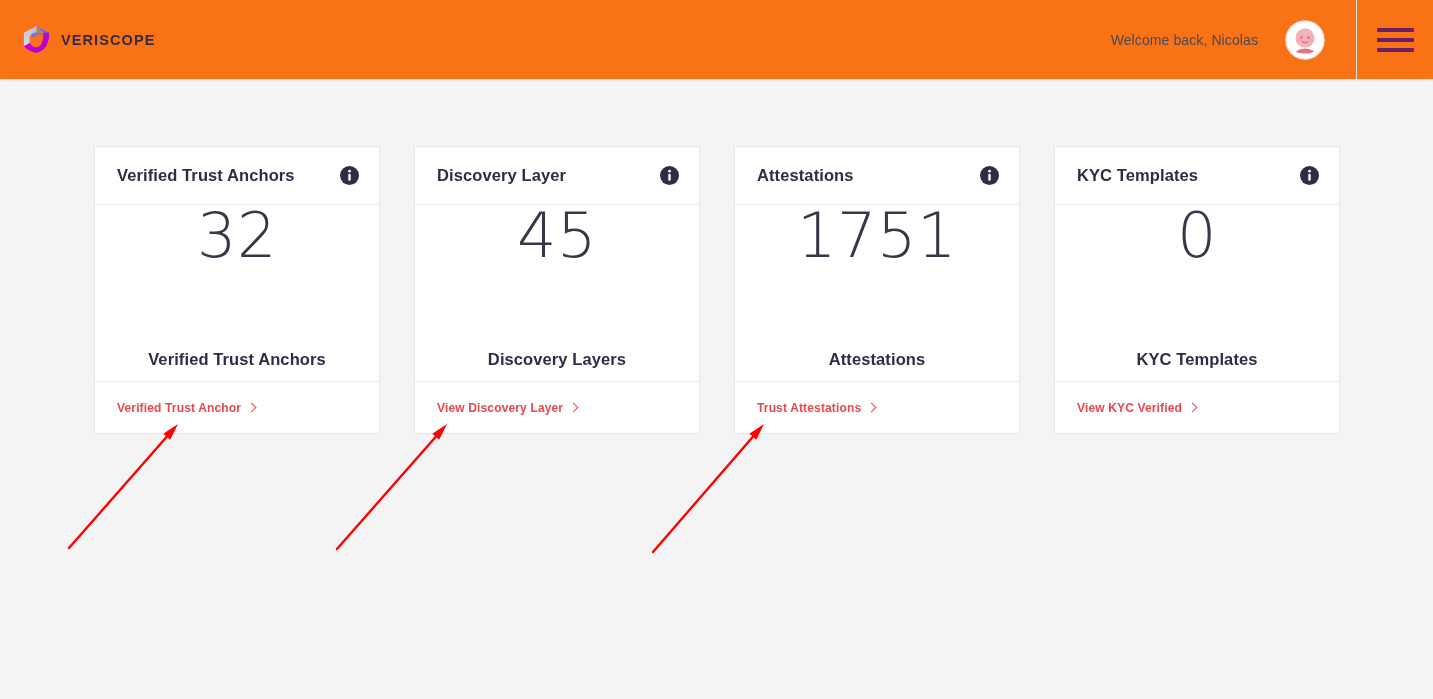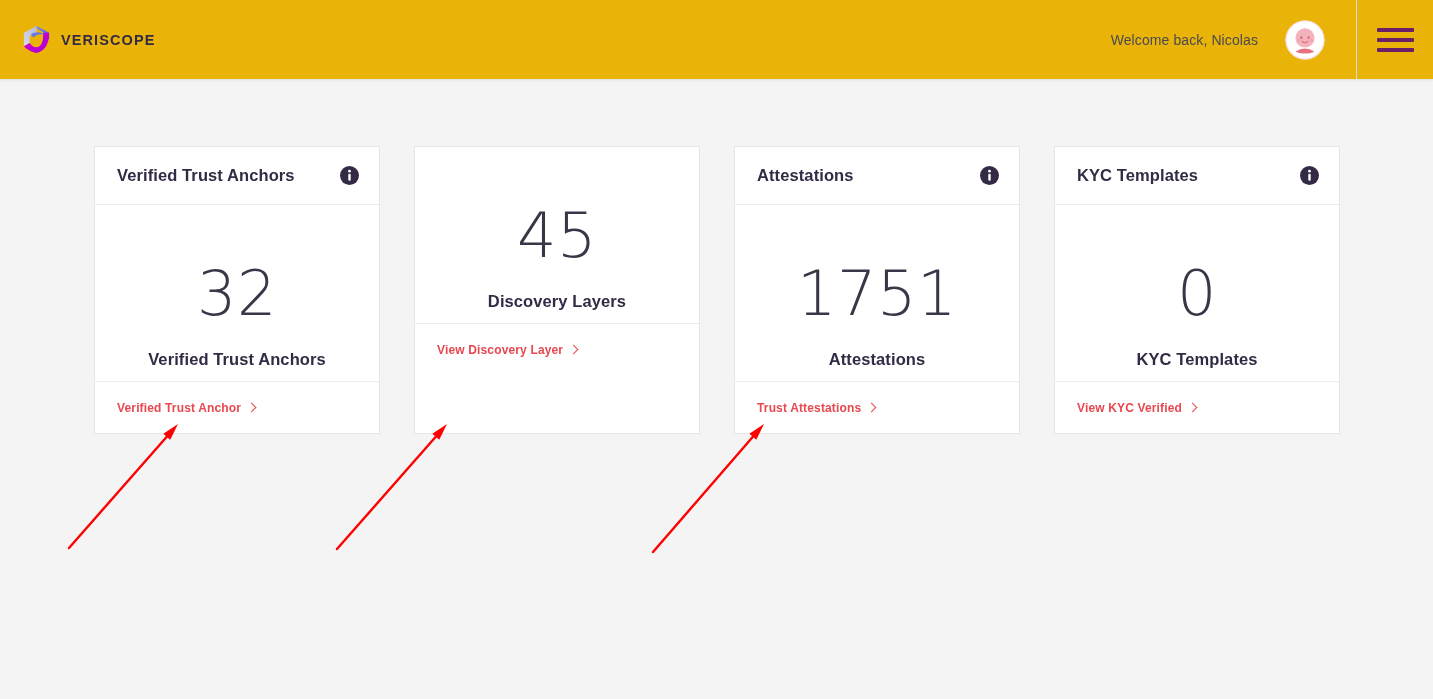--- a/index.html
+++ b/index.html
@@ -15,21 +15,21 @@
     font-family: "Liberation Sans", sans-serif;
     position: relative;
   }
 
   
   .header {
     position: absolute;
     top: 0; left: 0;
     width: 1433px;
     height: 79px;
-    background: #eab308;
+    background: #f97316;
     box-shadow: 0 1px 3px rgba(0,0,0,0.10);
     display: flex;
     align-items: center;
     z-index: 5;
   }
 
   .logo-block {
     display: flex;
     align-items: center;
     margin-left: 21px;
@@ -139,22 +139,23 @@
     flex: none;
     cursor: pointer;
     display: block;
   }
 
   .card-body {
     height: 176px;
     display: flex;
     flex-direction: column;
     align-items: center;
-    justify-content: flex-end;
+    justify-content: space-between;
     padding-bottom: 12px;
+    gap: 16px;
   }
 
   .card-number {
     font-size: 62px;
     font-weight: 300;
     color: #3b3548;
     line-height: 1;
     letter-spacing: 0.5px;
     font-family: "DejaVu Sans", sans-serif;
   }
@@ -279,20 +280,28 @@
     </div>
     <div class="card-footer">
       <a class="card-link">
         <span>Verified Trust Anchor</span>
         <i class="chev"></i>
       </a>
     </div>
   </div>
 
   <div class="card">
+    <div class="card-header">
+      <span class="card-title">Discovery Layer</span>
+      <svg class="info-icon" viewBox="0 0 20 20">
+        <circle cx="10" cy="10" r="10" fill="#332b45"></circle>
+        <circle cx="10" cy="5.4" r="1.45" fill="#ffffff"></circle>
+        <rect x="8.75" y="8.2" width="2.5" height="7.3" rx="1.1" fill="#ffffff"></rect>
+      </svg>
+    </div>
     <div class="card-body">
       <div class="card-number">45</div>
       <div class="card-subtitle">Discovery Layers</div>
     </div>
     <div class="card-footer">
       <a class="card-link">
         <span>View Discovery Layer</span>
         <i class="chev"></i>
       </a>
     </div>

